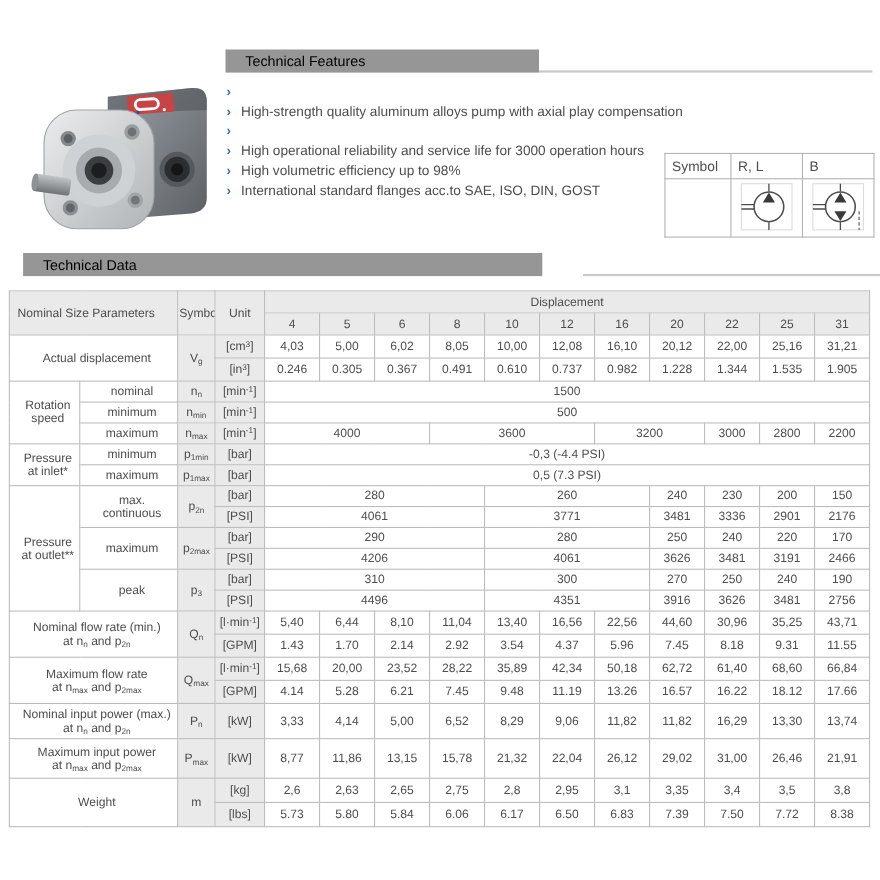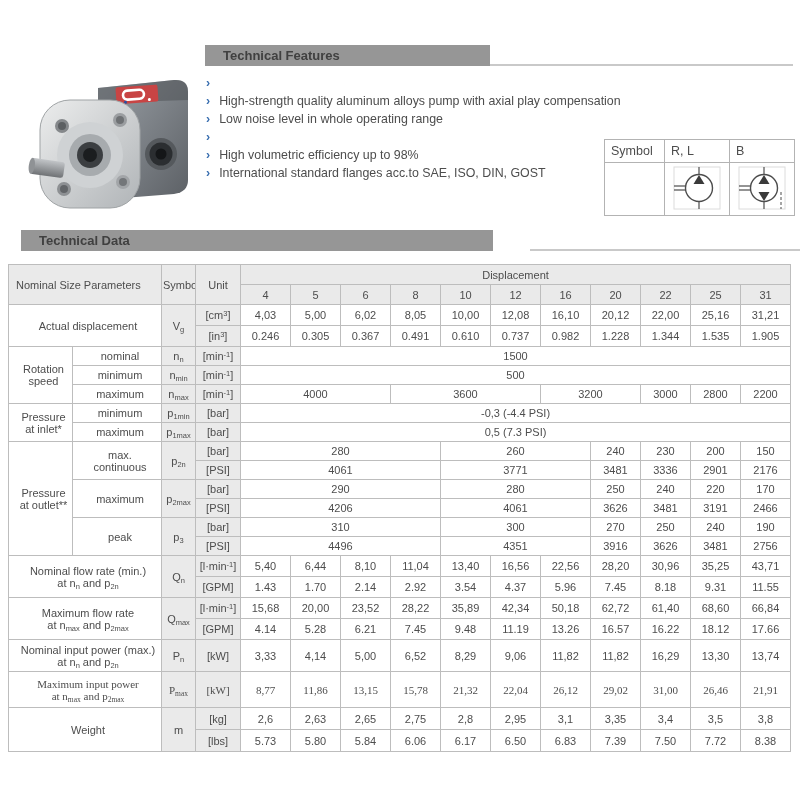--- a/index.html
+++ b/index.html
@@ -1,21 +1,21 @@
 <!DOCTYPE html>
 <html><head>
 <meta charset="utf-8">
 <style>
   html,body{margin:0;padding:0;background:#fff;}
   body{width:800px;height:800px;font-family:"Liberation Sans",sans-serif;color:#4d4d4d;}
   .page{position:relative;width:800px;height:800px;overflow:hidden;background:#fff;}
 
   
   .section-head{position:absolute;display:flex;align-items:stretch;height:21px;}
-  .head-bar{background:#969696;color:#404040;font-weight:bold;font-size:13px;line-height:21px;
+  .head-bar{background:#969696;color:#000000;font-weight:normal;font-size:13px;line-height:21px;
             padding-left:18px;box-sizing:border-box;white-space:nowrap;}
   .head-tail{flex:1;border-bottom:2px solid #c9c9c9;}
   #features-head{left:205px;top:45px;width:588px;}
   #features-head .head-bar{width:285px;}
   #data-head{left:21px;top:230px;width:785px;gap:37px;}
   #data-head .head-bar{width:472px;}
 
   
   .features-list{position:absolute;left:206px;top:74px;list-style:none;margin:0;padding:0;
                  font-size:12.4px;}
@@ -104,24 +104,24 @@
   <ul class="features-list">
       <li>
         <span class="bullet">›</span>
       </li>
       <li>
         <span class="bullet">›</span>
         <span>High-strength quality aluminum alloys pump with axial play compensation</span>
       </li>
       <li>
         <span class="bullet">›</span>
-        <span>Low noise level in whole operating range</span>
-      </li>
-      <li>
-        <span class="bullet">›</span>
+      </li>
+      <li>
+        <span class="bullet">›</span>
+        <span>High operational reliability and service life for 3000 operation hours</span>
       </li>
       <li>
         <span class="bullet">›</span>
         <span>High volumetric efficiency up to 98%</span>
       </li>
       <li>
         <span class="bullet">›</span>
         <span>International standard flanges acc.to SAE, ISO, DIN, GOST</span>
       </li>
     </ul>
@@ -343,21 +343,21 @@
           <td class="c-lab" colspan="2" rowspan="2">Nominal flow rate (min.)<br>at n<sub>n</sub> and p<sub>2n</sub></td>
           <td class="c-gray" rowspan="2">Q<sub>n</sub></td>
           <td class="c-gray">[l·min<sup>-1</sup>]</td>
           <td class="c-val">5,40</td>
           <td class="c-val">6,44</td>
           <td class="c-val">8,10</td>
           <td class="c-val">11,04</td>
           <td class="c-val">13,40</td>
           <td class="c-val">16,56</td>
           <td class="c-val">22,56</td>
-          <td class="c-val">28,20</td>
+          <td class="c-val">44,60</td>
           <td class="c-val">30,96</td>
           <td class="c-val">35,25</td>
           <td class="c-val">43,71</td>
         </tr>
         <tr style="height: 21px;">
           <td class="c-gray">[GPM]</td>
           <td class="c-val">1.43</td>
           <td class="c-val">1.70</td>
           <td class="c-val">2.14</td>
           <td class="c-val">2.92</td>
@@ -408,21 +408,21 @@
           <td class="c-val">5,00</td>
           <td class="c-val">6,52</td>
           <td class="c-val">8,29</td>
           <td class="c-val">9,06</td>
           <td class="c-val">11,82</td>
           <td class="c-val">11,82</td>
           <td class="c-val">16,29</td>
           <td class="c-val">13,30</td>
           <td class="c-val">13,74</td>
         </tr>
-        <tr style="height: 36px; font-family: Liberation Serif, serif;">
+        <tr style="height: 36px;">
           <td class="c-lab" colspan="2">Maximum input power<br>at n<sub>max</sub> and p<sub>2max</sub></td>
           <td class="c-gray">P<sub>max</sub></td>
           <td class="c-gray">[kW]</td>
           <td class="c-val">8,77</td>
           <td class="c-val">11,86</td>
           <td class="c-val">13,15</td>
           <td class="c-val">15,78</td>
           <td class="c-val">21,32</td>
           <td class="c-val">22,04</td>
           <td class="c-val">26,12</td>

